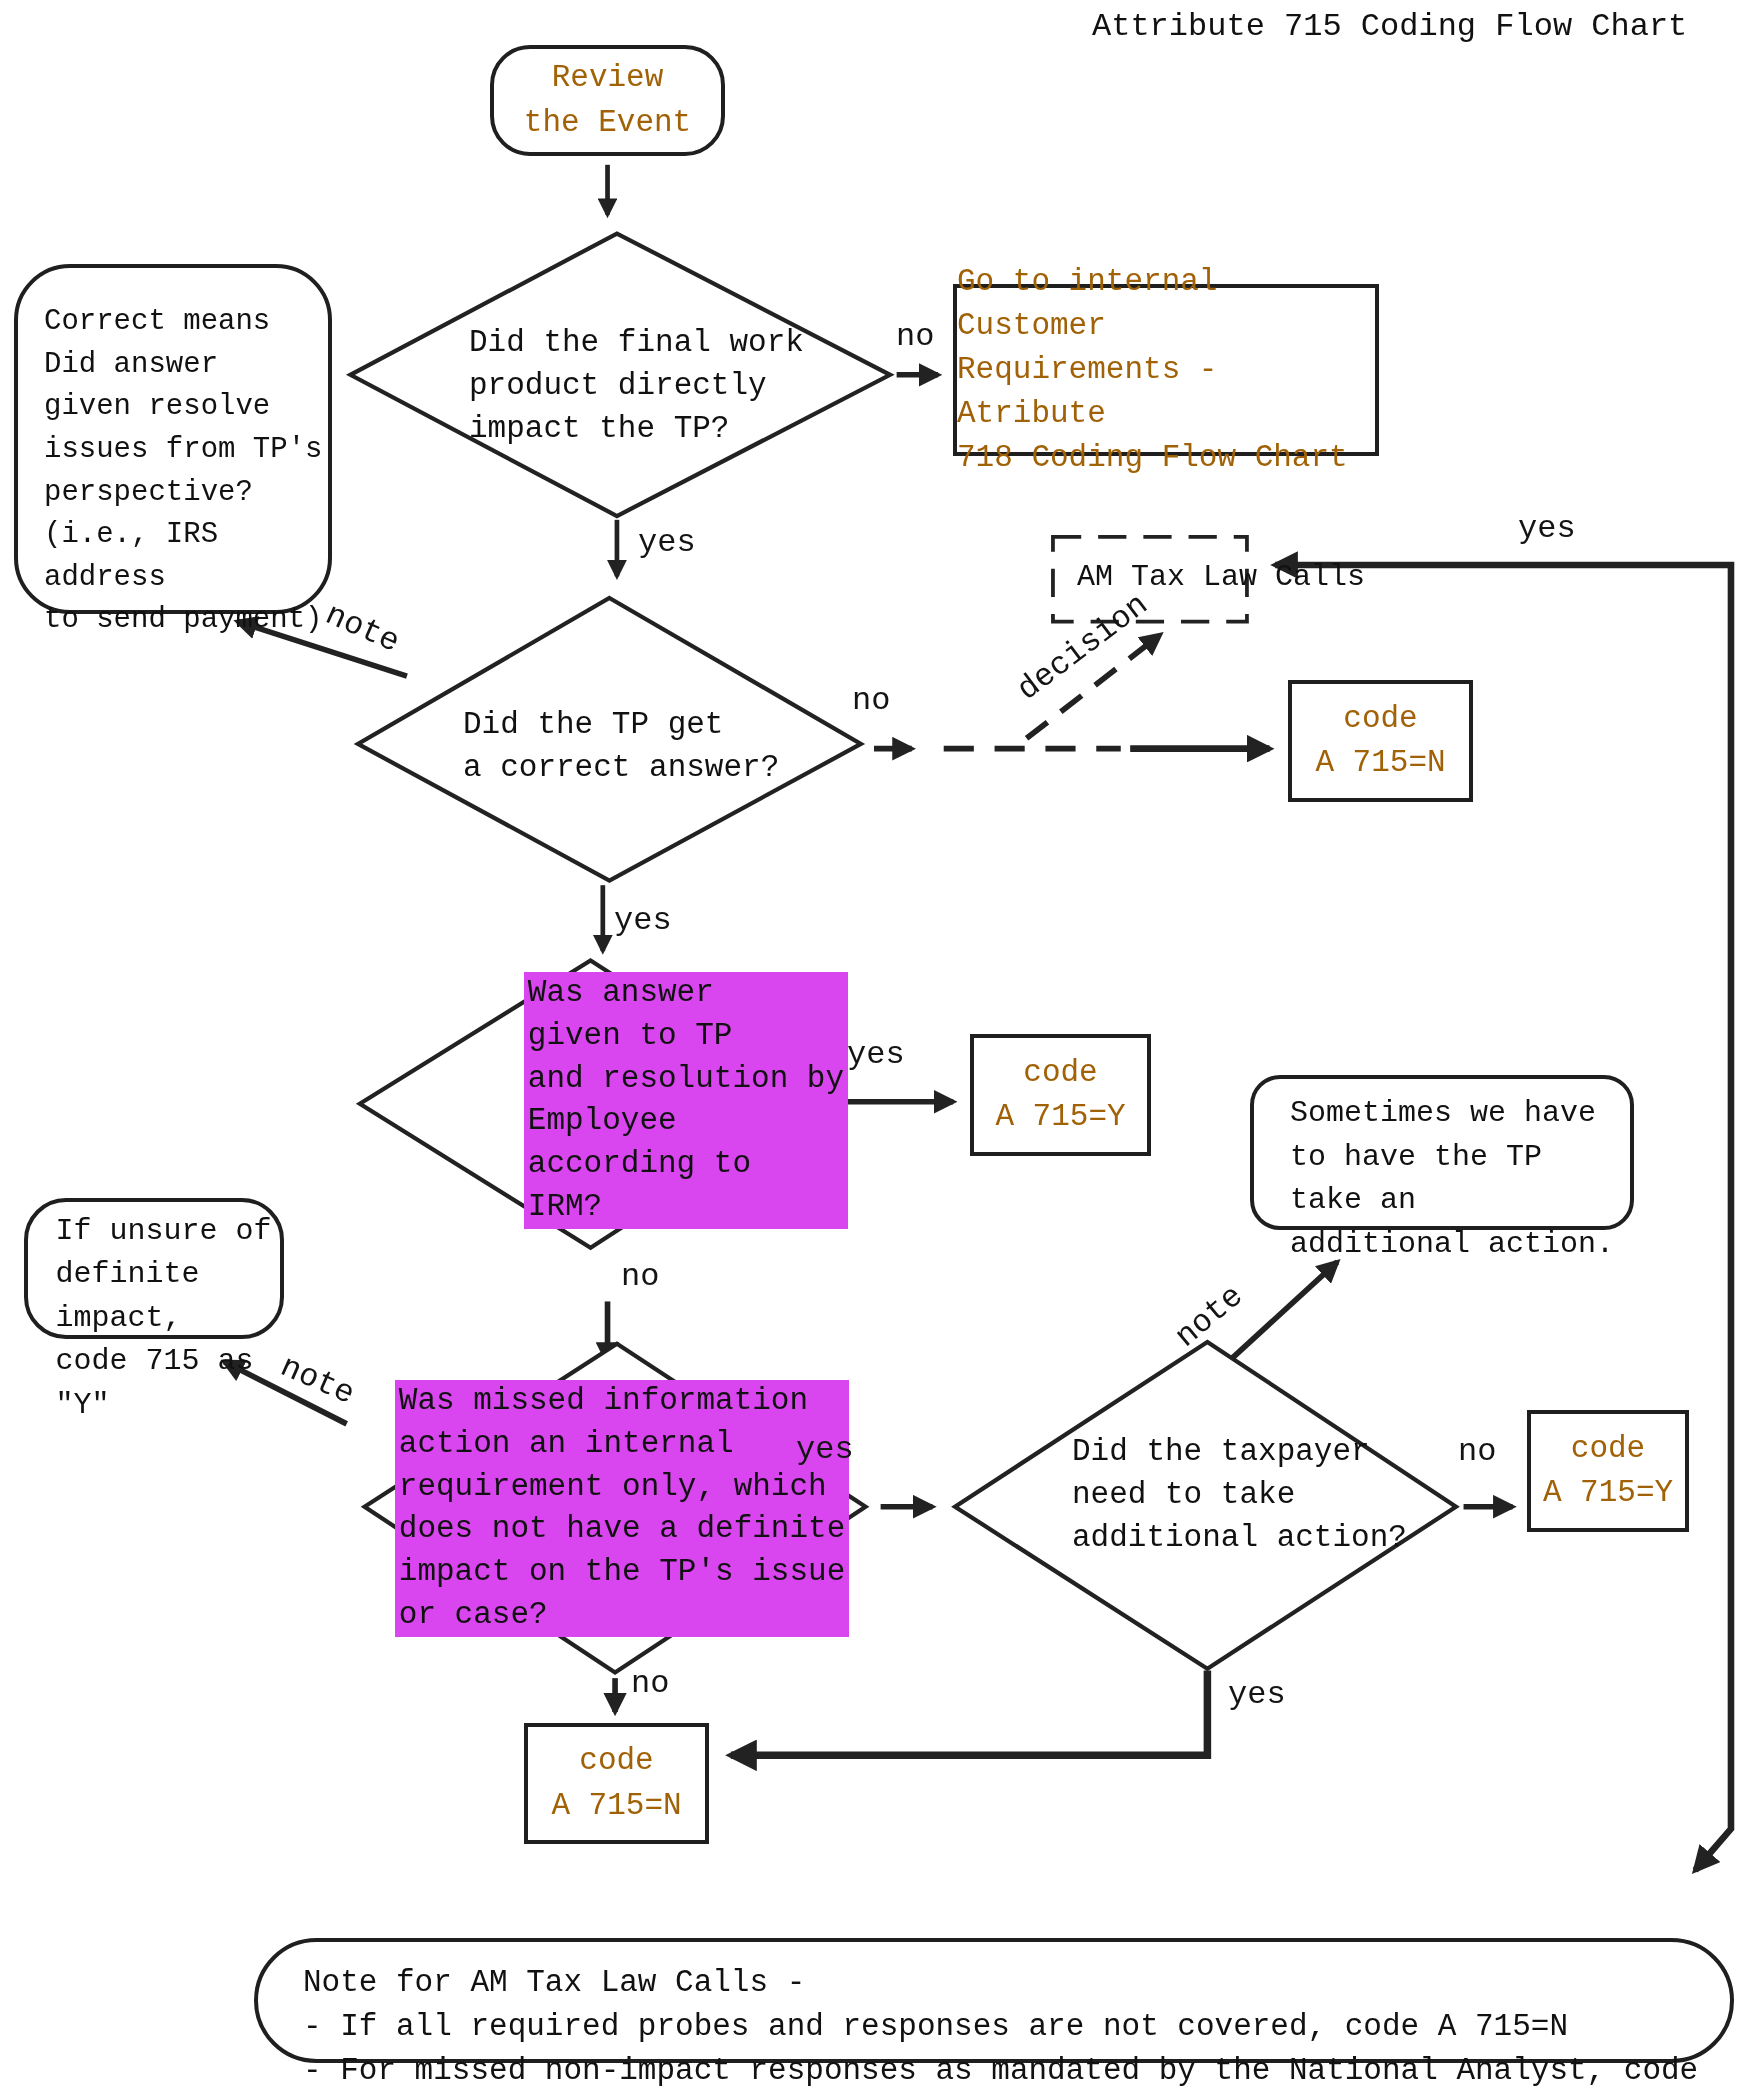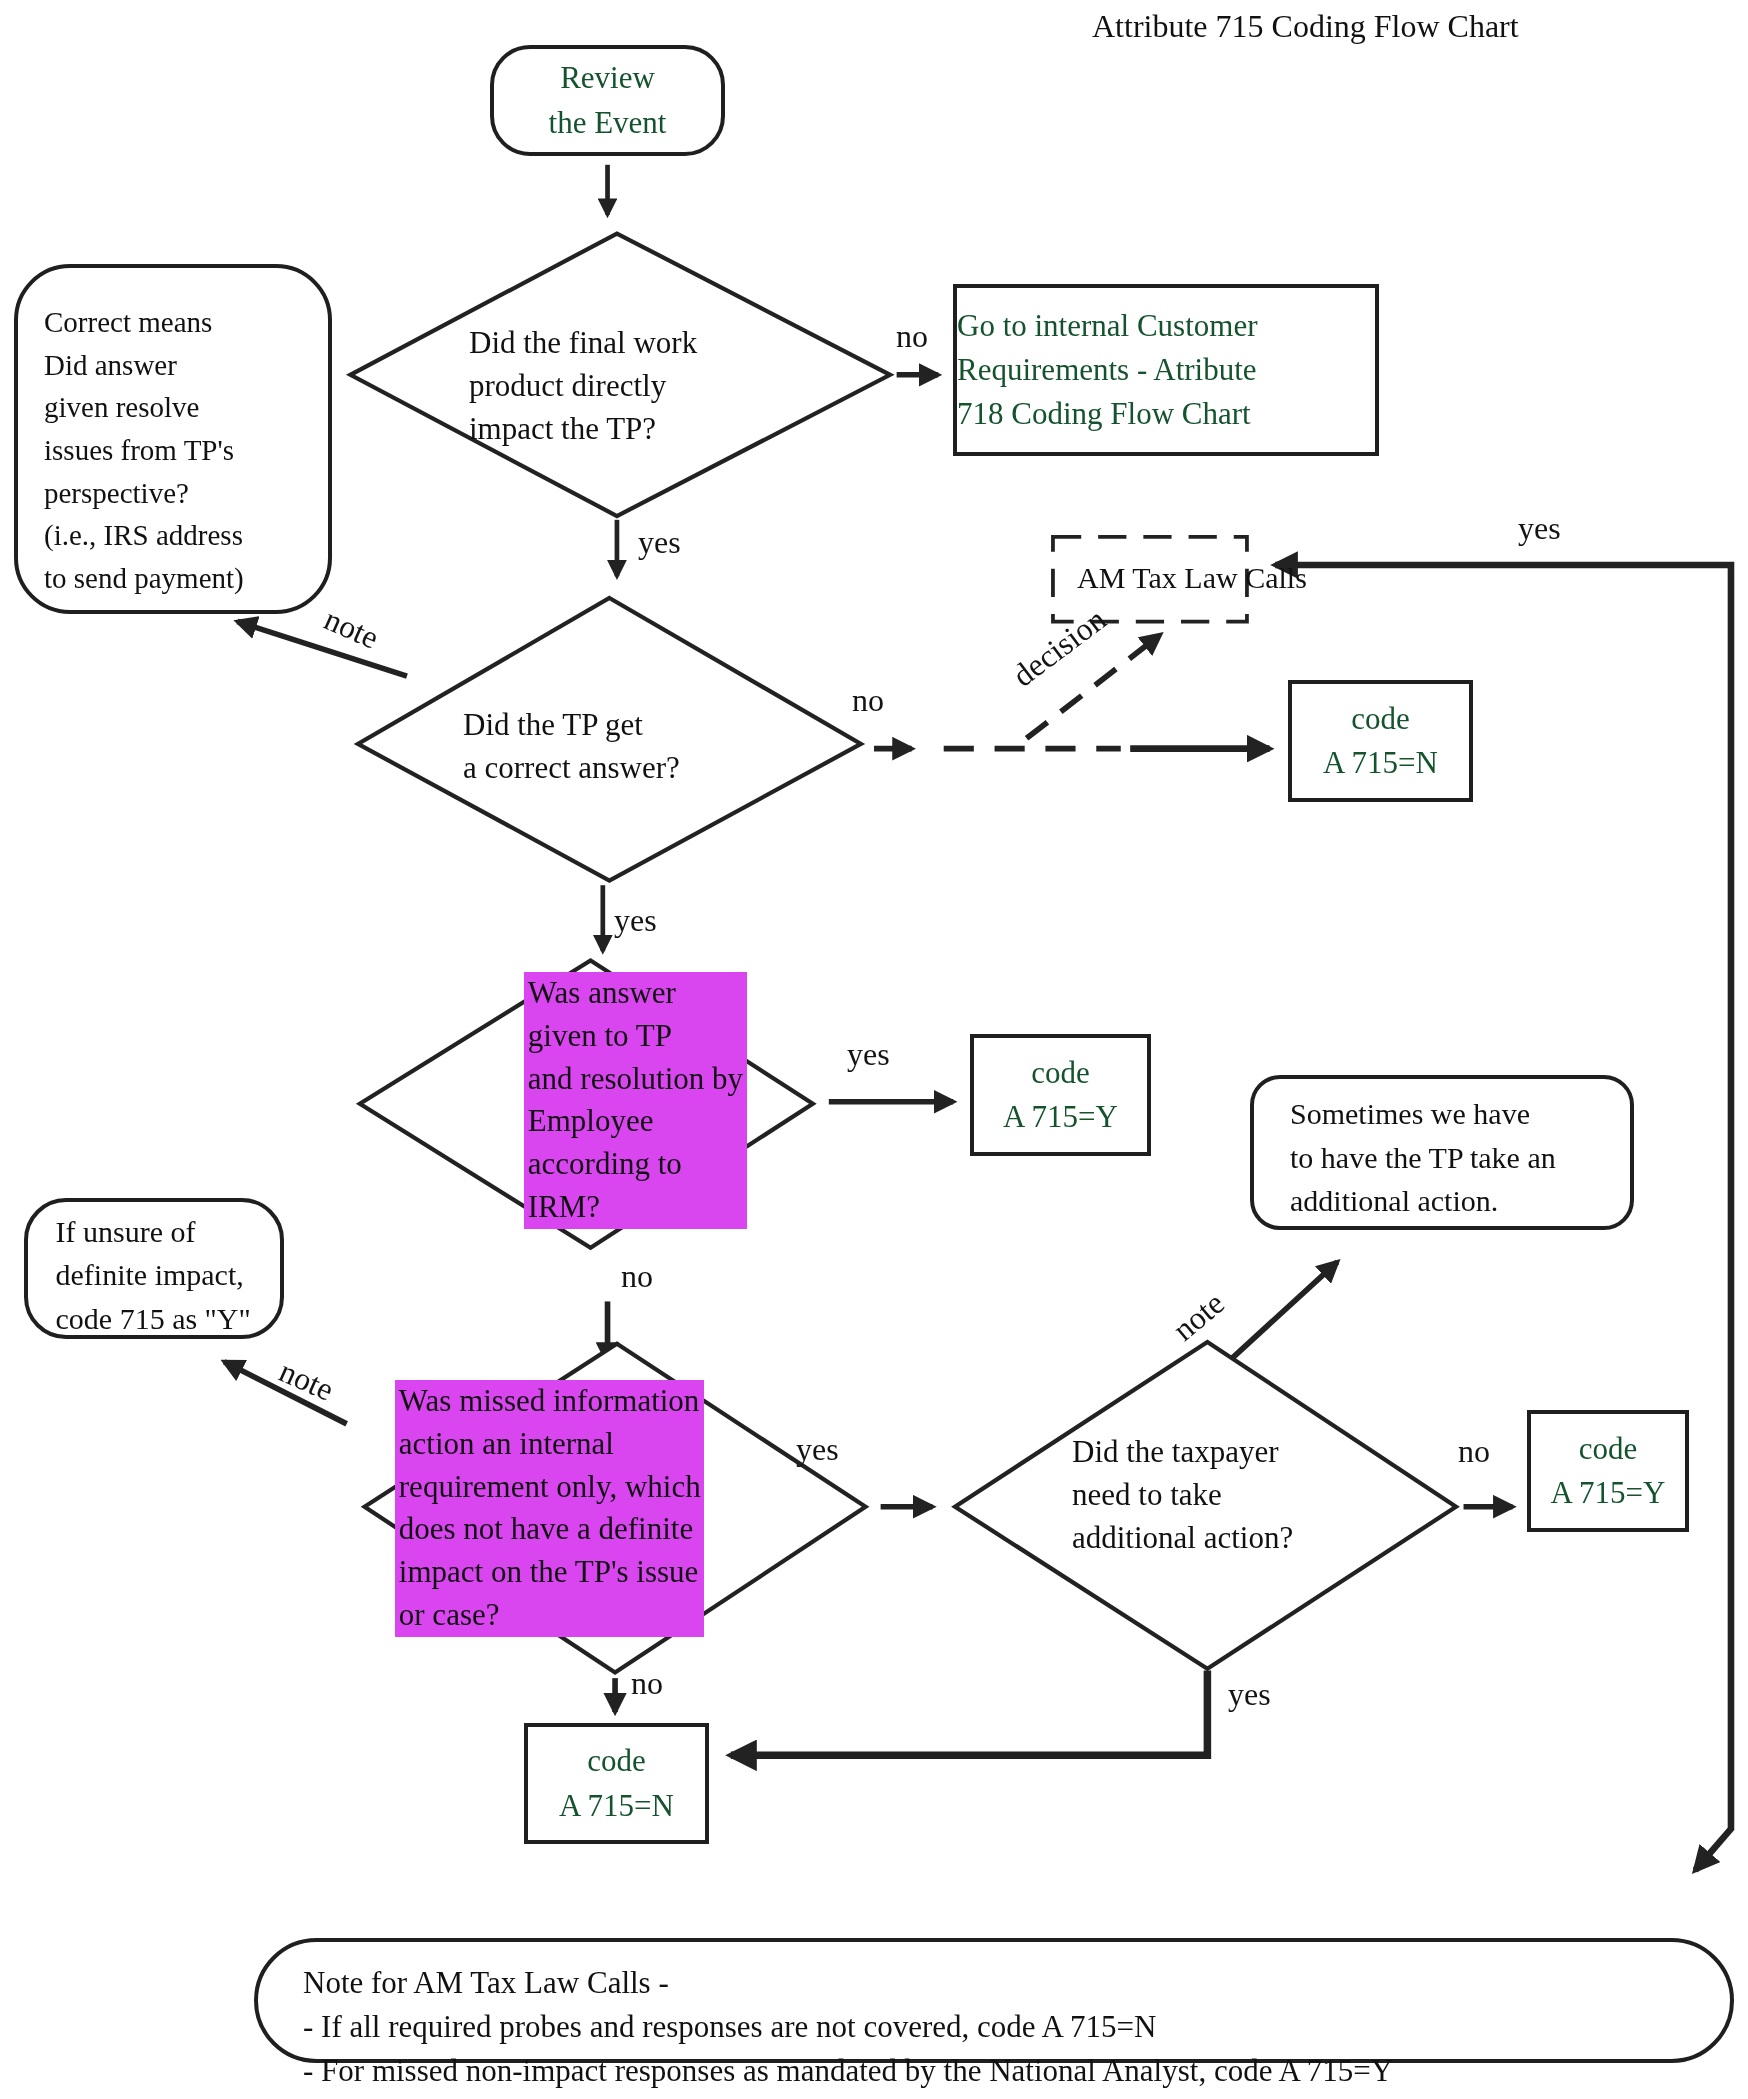--- a/index.html
+++ b/index.html
@@ -1,30 +1,30 @@
 <!DOCTYPE html>
 <html style="font-size:15px"><head>
 <meta charset="utf-8">
 <style>
   html,body{margin:0;padding:0;background:#fff;}
   #canvas{
     position:relative;width:1749px;height:2100px;background:#ffffff;
-    font-family:Liberation Serif, serif;color:#141414;overflow:hidden;
+    font-family:Liberation Mono, monospace;color:#141414;overflow:hidden;
   }
   #wires{position:absolute;left:0;top:0;width:1749px;height:2100px;}
   .pretext{white-space:pre-line;}
   .node-text{
     position:absolute;font-size:31px;line-height:1.38;color:#111;
     white-space:pre-line;text-align:left;
   }
   .whitebg{background:#d946ef;padding:0 3.8px;}
   .box{
     position:absolute;border:4.7px solid #1f1f1f;background:#fff;box-sizing:border-box;
     display:flex;align-items:center;justify-content:center;text-align:center;
-    font-size:31px;line-height:1.42;color:#14532d;
+    font-size:31px;line-height:1.42;color:#a16207;
   }
   .terminator{border-radius:40px;}
   .bubble{
     position:absolute;border:4.7px solid #1f1f1f;background:#fff;box-sizing:border-box;
     font-size:30px;line-height:1.45;color:#111;white-space:pre-line;
   }
   .lbl{position:absolute;font-size:32px;color:#141414;}
   .rot{transform-origin:center center;display:inline-block;}
   .title{position:absolute;font-size:32px;color:#111;}
 </style>

